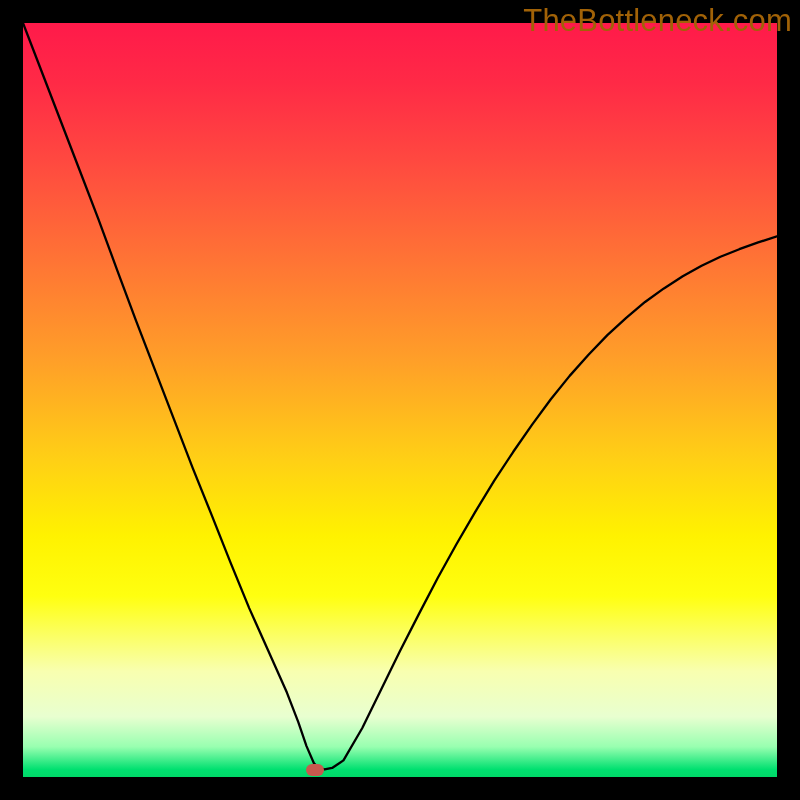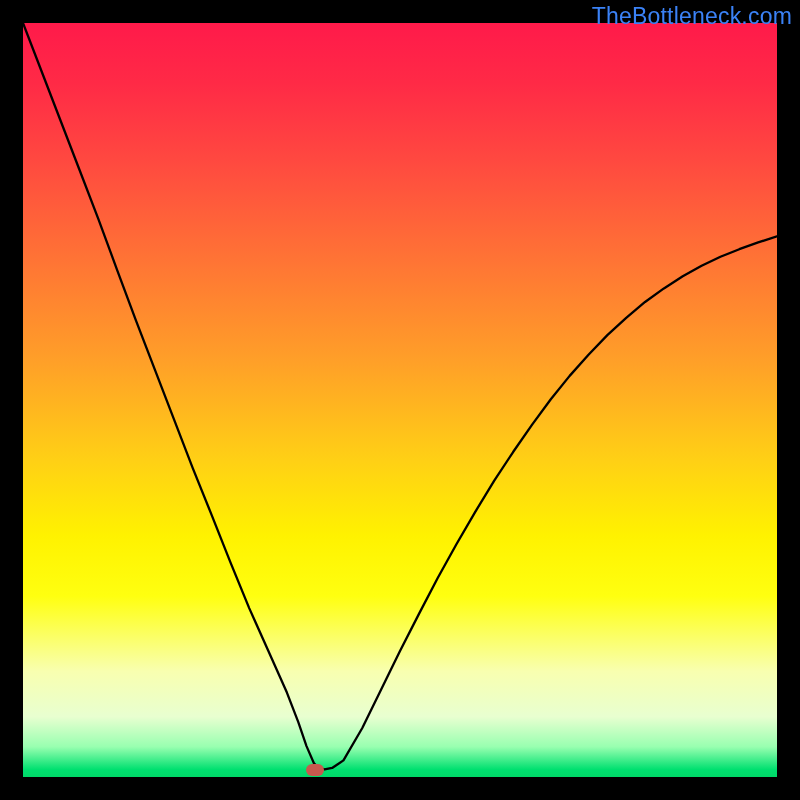--- a/index.html
+++ b/index.html
@@ -30,22 +30,22 @@
       #98ffb0 96%,
       #00e070 99%,
       #00d868 100%
     );
   }
   .watermark {
     position: absolute;
     top: 3px;
     right: 8px;
     font-family: Arial, Helvetica, sans-serif;
-    font-size: 23px;
-    color: #3b82f6;
+    font-size: 31px;
+    color: #a16207;
     letter-spacing: 0.2px;
     pointer-events: none;
     font-weight: 500;
   }
   .curve {
     position: absolute;
     left: 23px;
     top: 23px;
     width: 754px;
     height: 754px;

